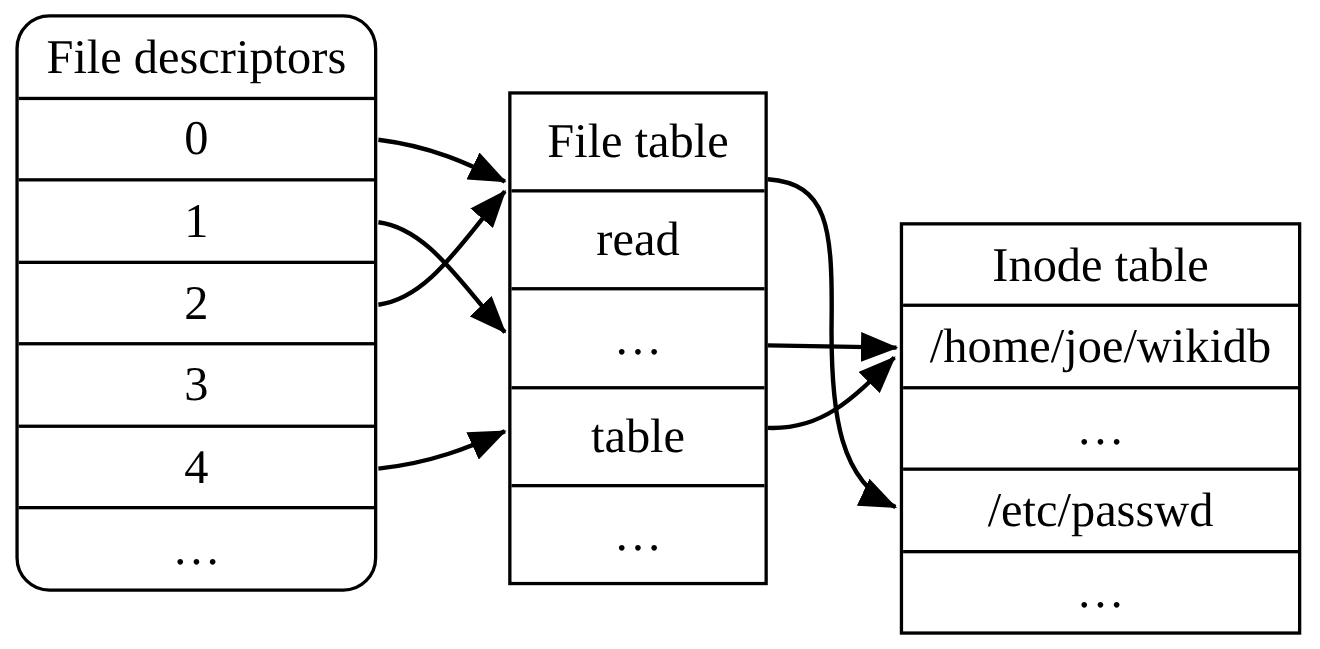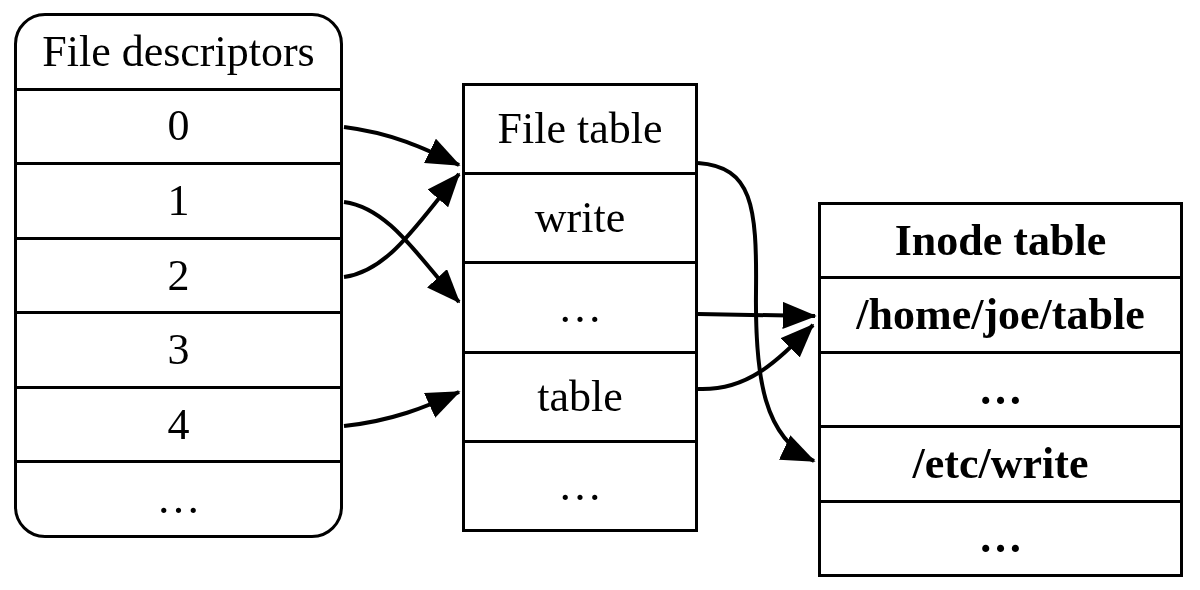--- a/index.html
+++ b/index.html
@@ -33,21 +33,21 @@
     line-height: 1;
     color: #000000;
     white-space: nowrap;
     overflow: hidden;
   }
   .row + .row {
     border-top: 3px solid #000000;
   }
   #fd-table  { left: 14px;  top: 13px;  width: 329px; height: 525px; border-radius: 31px; }
   #file-table { left: 462px; top: 51px;  width: 236px; height: 449px; margin-top: 32px; }
-  #inode-table { left: 818px; top: 202px; width: 365px; height: 375px; font-weight: bold; }
+  #inode-table { left: 818px; top: 202px; width: 365px; height: 375px; }
   #arrows-layer {
     position: absolute;
     left: 0;
     top: 0;
     width: 1200px;
     height: 590px;
     z-index: 3;
     pointer-events: none;
   }
   #arrows-layer path.link {
@@ -66,31 +66,31 @@
     <div class="row">0</div>
     <div class="row">1</div>
     <div class="row">2</div>
     <div class="row">3</div>
     <div class="row">4</div>
     <div class="row">…</div>
   </div>
 
   <div class="tbl" id="file-table">
     <div class="row">File table</div>
-    <div class="row">write</div>
+    <div class="row">read</div>
     <div class="row">…</div>
     <div class="row">table</div>
     <div class="row">…</div>
   </div>
 
   <div class="tbl" id="inode-table">
     <div class="row">Inode table</div>
-    <div class="row">/home/joe/table</div>
+    <div class="row">/home/joe/wikidb</div>
     <div class="row">…</div>
-    <div class="row">/etc/write</div>
+    <div class="row">/etc/passwd</div>
     <div class="row">…</div>
   </div>
 
   <svg id="arrows-layer" viewBox="0 0 1200 590" xmlns="http://www.w3.org/2000/svg">
     <defs>
       <marker id="ah" viewBox="0 0 10 8" refX="9.5" refY="4" markerWidth="8.5" markerHeight="6.8" orient="auto" markerUnits="strokeWidth">
         <path d="M 0 0 L 10 4 L 0 8 z" fill="#000000"></path>
       </marker>
     </defs>
     <path class="link" d="M 344 127 C 392 133, 424 148, 459 165" marker-end="url(#ah)"></path>

